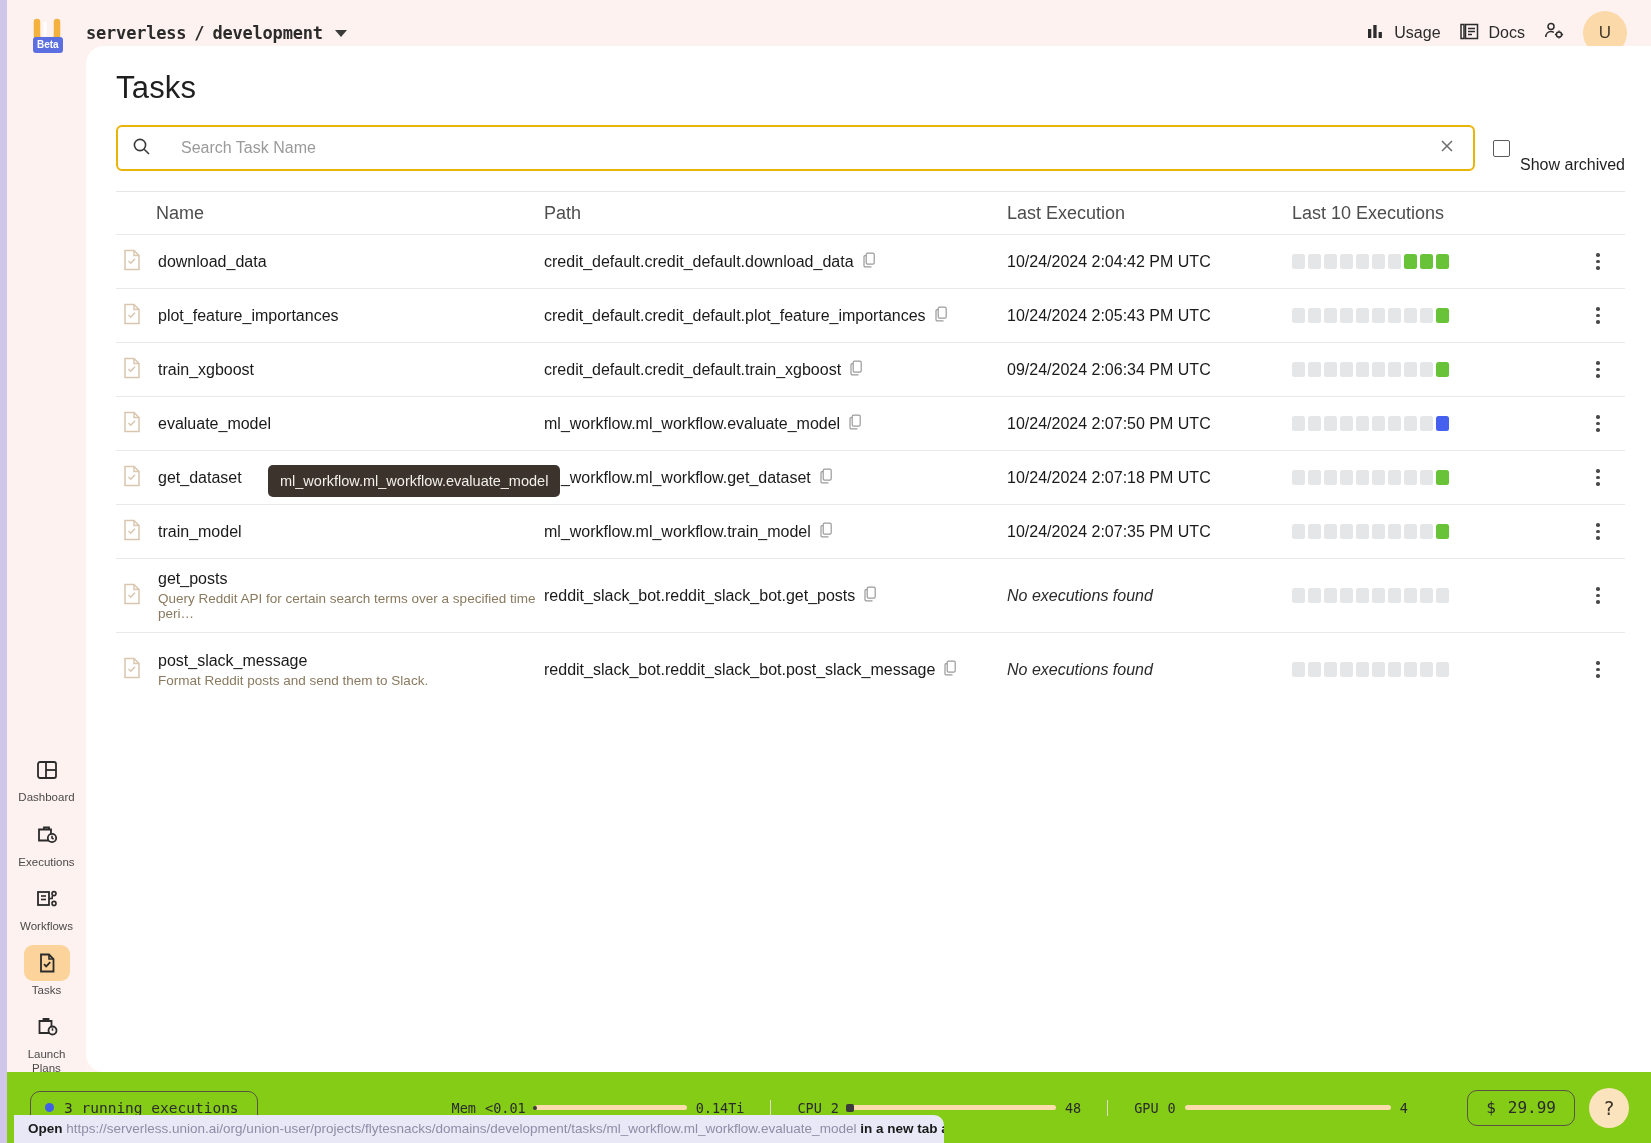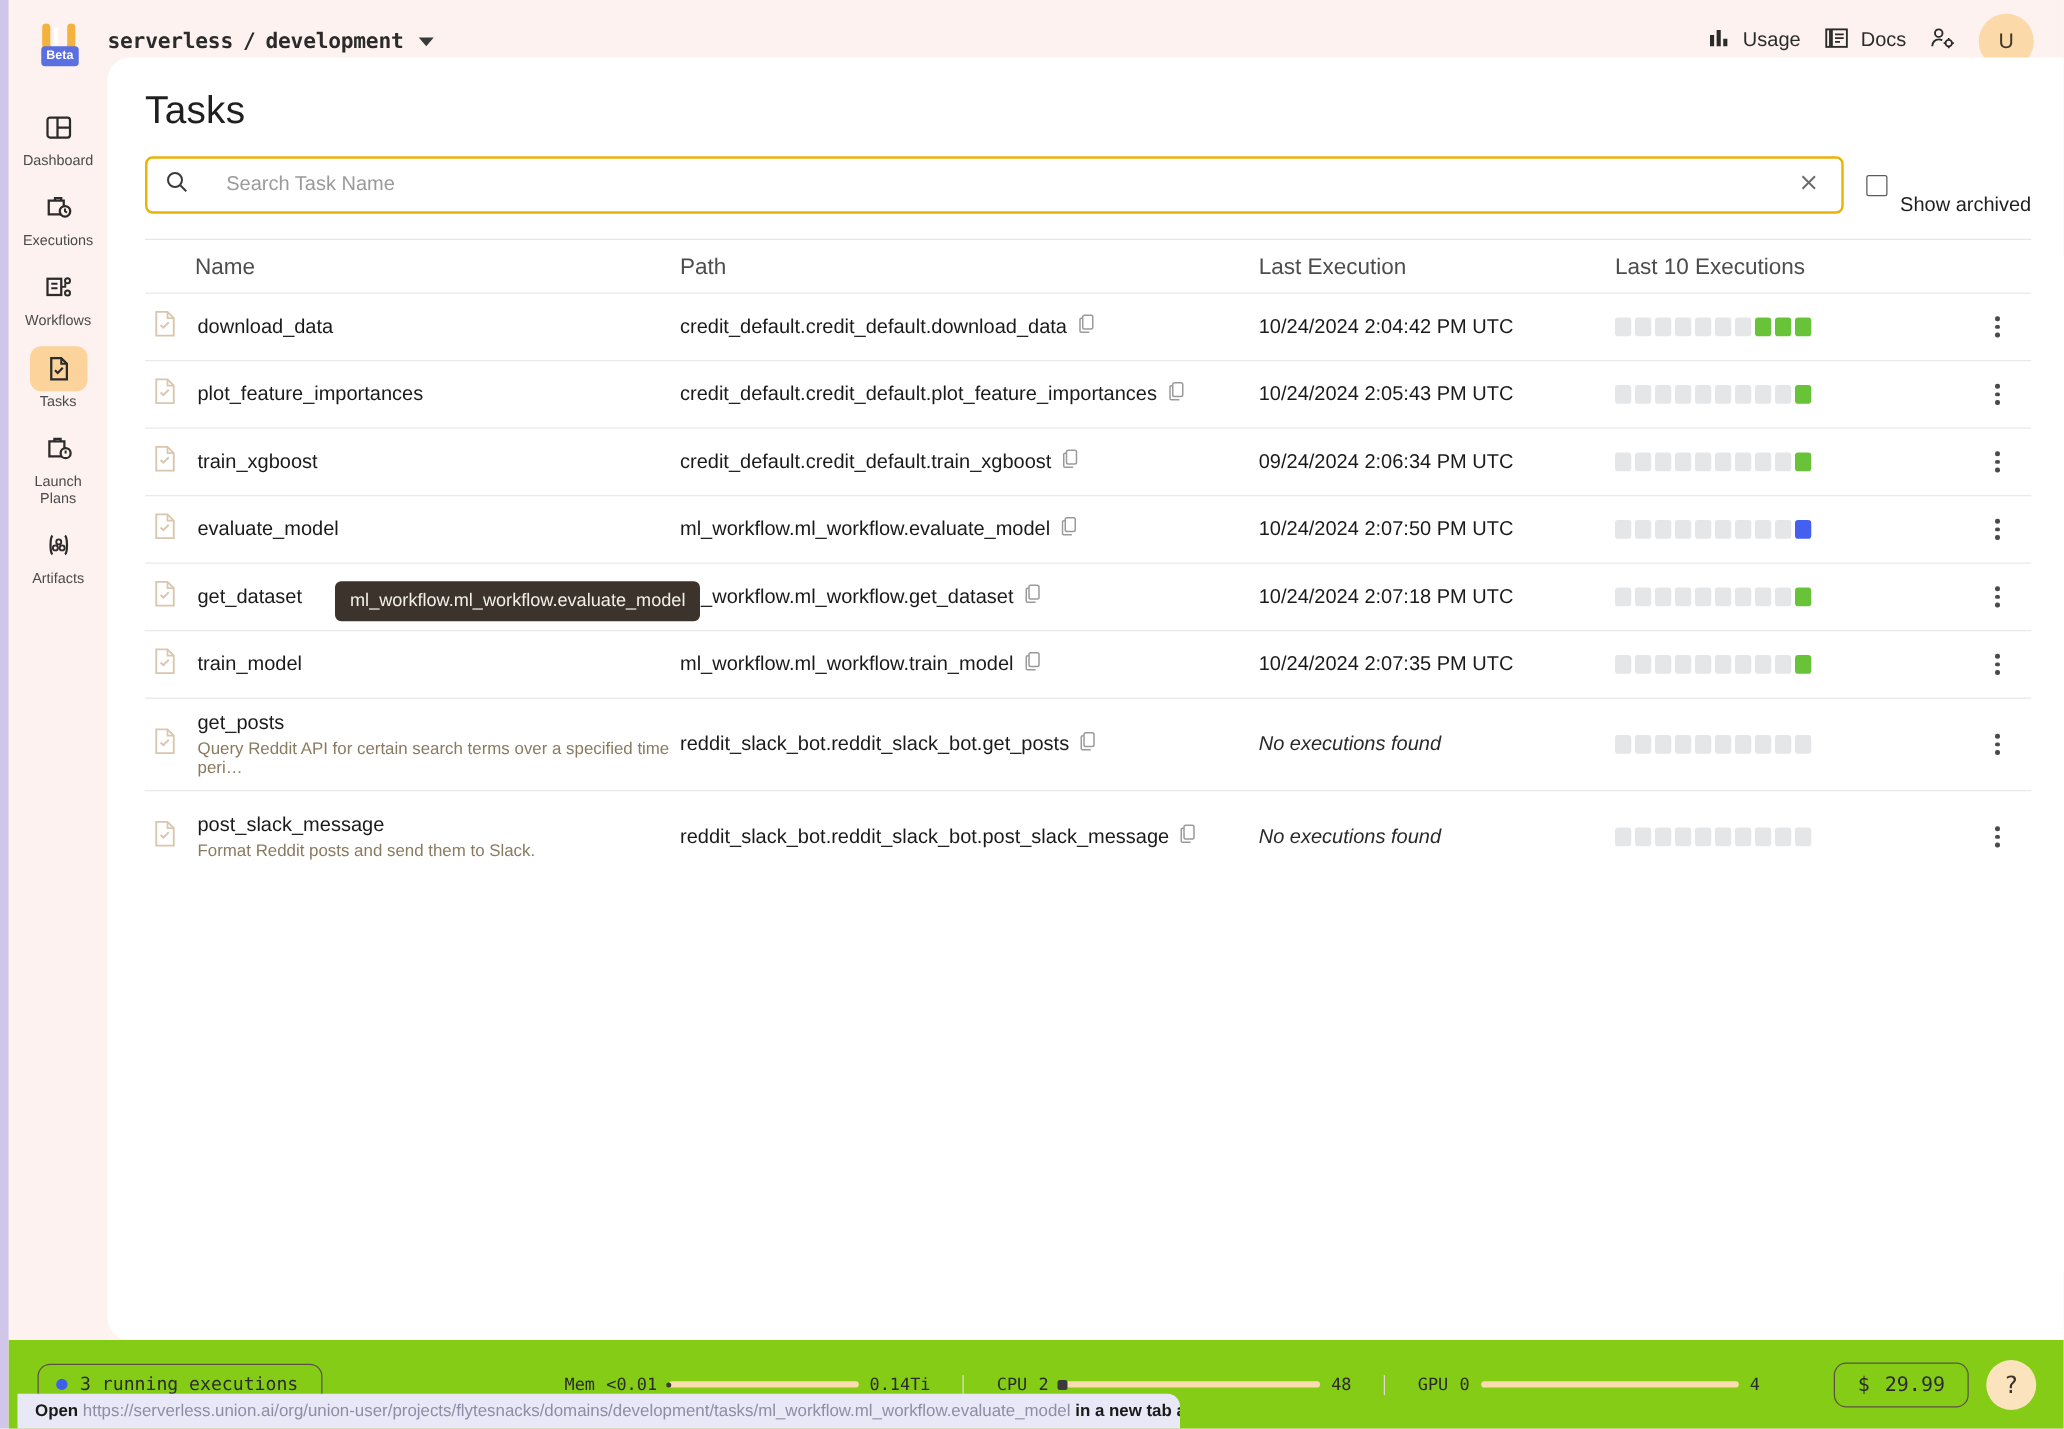--- a/index.html
+++ b/index.html
@@ -64,21 +64,21 @@
     background: #fbd9a8; color: #43372a;
     display: flex; align-items: center; justify-content: center;
     font-size: 17px;
   }
 
   
   .sidebar {
     position: absolute; left: 7px; top: 66px; width: 79px; bottom: 0;
     background: #fdf2ef;
     display: flex; flex-direction: column; align-items: center;
-    padding-top: 12px; gap: 2px;
+    padding-top: 12px; gap: 2px; justify-content: flex-end;
   }
   .nav-item {
     width: 66px; display: flex; flex-direction: column;
     align-items: center; justify-content: center;
     padding: 6px 0 4px 0; cursor: pointer; border-radius: 8px;
   }
   .nav-icon-box {
     width: 46px; height: 36px; border-radius: 9px;
     display: flex; align-items: center; justify-content: center;
   }

